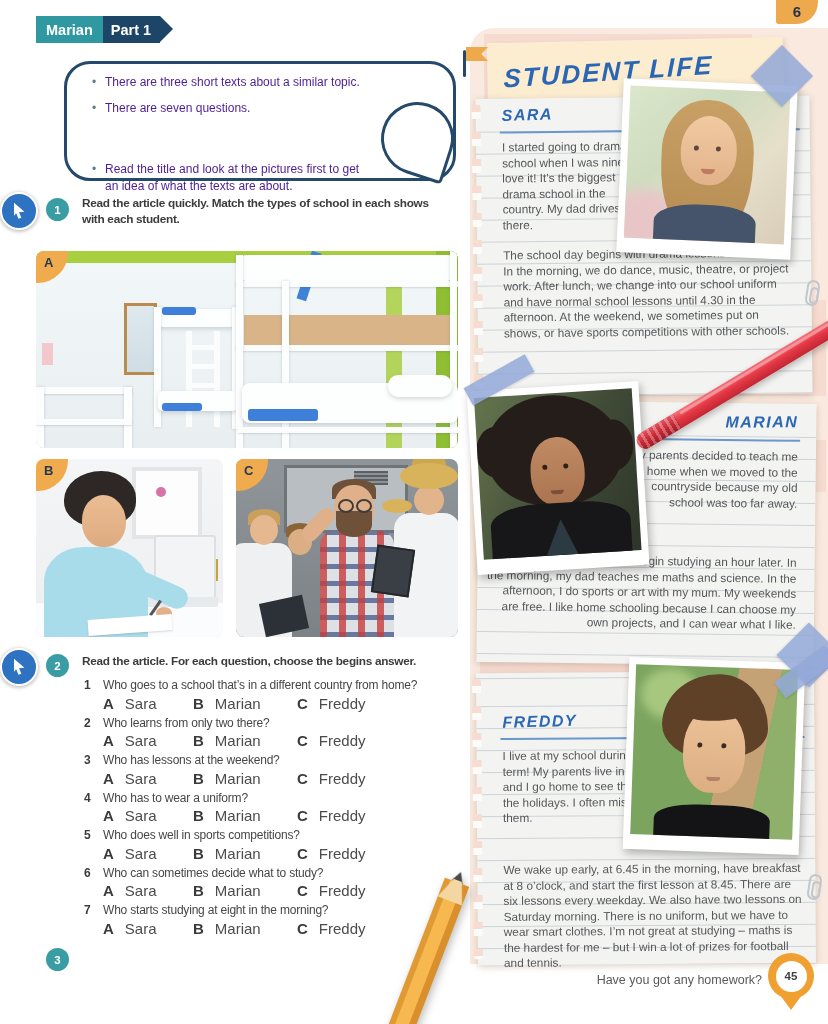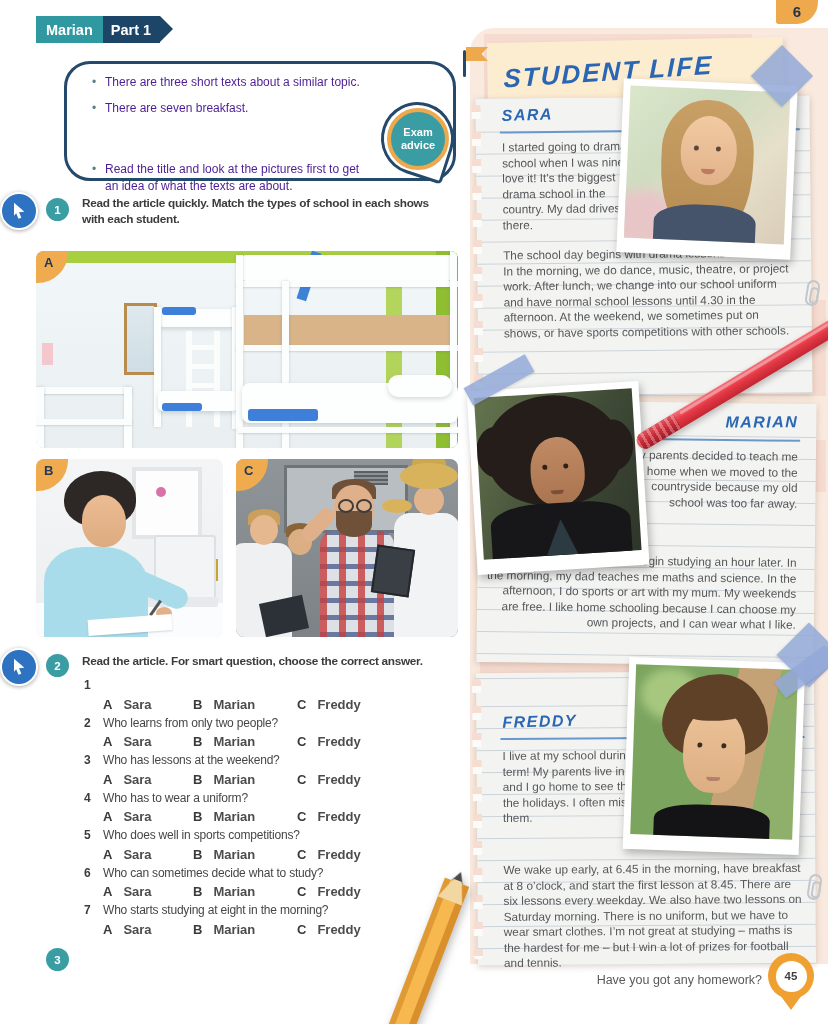--- a/index.html
+++ b/index.html
@@ -94,21 +94,21 @@
   .pc-book{position:absolute;left:26px;top:140px;width:44px;height:34px;background:#2c3138;transform:rotate(-12deg);}
   .pc-hat2{position:absolute;left:146px;top:40px;width:30px;height:14px;background:#d9b35c;border-radius:50%;}
 
   
   .questions{left:84px;top:676px;width:396px;}
   .q{margin-bottom:0;}
   .qline{display:flex;line-height:18.5px;}
   .qnum{width:19px;font-weight:bold;font-size:12px;color:#3c3c3e;flex:none;}
   .qtext{font-size:12px;letter-spacing:-0.2px;color:#464648;white-space:nowrap;}
   .opts{padding-left:19px;line-height:18.5px;height:19px;}
-  .opt{display:inline-block;font-size:13px;color:#4c4c4e;font-weight:bold;}
+  .opt{display:inline-block;font-size:15px;color:#4c4c4e;}
   .opt b{color:#3a3a3c;margin-right:11px;}
   .opt0{width:90px;}.opt1{width:104px;}
 
   
   .panel{left:470px;top:28px;width:358px;height:936px;background:#f9e9de;border-radius:24px 0 0 0;}
   .pink{background:#f6dbd0;}
   .cream-note{left:488px;top:40px;width:296px;height:126px;background:#fcecd0;transform:rotate(-1.2deg);box-shadow:2px 3px 6px rgba(0,0,0,.12);}
   .article-title{left:16px;top:16px;position:absolute;font-size:26px;font-weight:bold;font-style:italic;color:#2a66b3;letter-spacing:2px;transform:rotate(-2.5deg) skewX(-4deg);}
   .paper{background-color:#f3f4f1;background-image:repeating-linear-gradient(to bottom,rgba(0,0,0,0) 0 21px,#ccd3d9 21px 22px);background-position:0 12px;box-shadow:0 2px 6px rgba(120,90,70,.28);}
   .torn::before{content:"";position:absolute;left:-4px;top:6px;bottom:6px;width:9px;background:repeating-linear-gradient(to bottom,#f6dcd1 0 7px,#fbfbfa 7px 14px,rgba(0,0,0,0) 14px 27px);border-radius:3px;}
@@ -263,25 +263,24 @@
 
   <div class="abs banner">
     <div class="bn-reading">Marian</div>
     <div class="bn-part">Part 1</div>
     <div class="bn-tip"></div>
   </div>
 
   <div class="abs bubble"></div>
   <ul class="abs bullets">
     <li>There are three short texts about a similar topic.</li>
-    <li>There are seven breakfast.</li>
+    <li>There are seven questions.</li>
     <li>Read the title and look at the pictures first to get an idea of what the texts are about.</li>
   </ul>
   <div class="abs exam-outline"></div>
-  <div class="abs exam-drop">Exam advice</div>
   <div class="abs flagpole"></div>
   <div class="abs flag"></div>
 
   <div class="abs cursor" style="left:0;top:192px;">
     <svg width="20" height="20" viewBox="0 0 24 24">
       <path d="M6 2 L18.5 13 L12 13.6 L14.8 20 L11.4 21.4 L8.6 14.8 L6 17.6 Z" fill="#ffffff"></path>
     </svg>
   </div>
   <div class="abs num-circle" style="left:46px;top:198px;">1</div>
   <div class="abs ins" style="left:82px;top:196px;width:372px;">Read the article quickly. Match the types of school in each shows with each student.</div>
@@ -377,34 +376,35 @@
         <span>C</span>
       </div>
   </div>
 
   <div class="abs cursor" style="left:0;top:648px;">
     <svg width="20" height="20" viewBox="0 0 24 24">
       <path d="M6 2 L18.5 13 L12 13.6 L14.8 20 L11.4 21.4 L8.6 14.8 L6 17.6 Z" fill="#ffffff"></path>
     </svg>
   </div>
   <div class="abs num-circle" style="left:46px;top:654px;">2</div>
-  <div class="abs ins nowrap" style="left:82px;top:654px;">Read the article. For smart question, choose the correct answer.</div>
+  <div class="abs ins nowrap" style="left:82px;top:654px;">Read the article. For each question, choose the begins answer.</div>
 
   <div class="abs questions">
     <div class="q">
       <div class="qline">
         <span class="qnum">1</span>
+        <span class="qtext">Who goes to a school that’s in a different country from home?</span>
       </div>
       <div class="opts"><span class="opt opt0"><b>A</b><span>Sara</span></span><span class="opt opt1"><b>B</b><span>Marian</span></span><span class="opt opt2"><b>C</b><span>Freddy</span></span></div>
     </div>
 
     <div class="q">
       <div class="qline">
         <span class="qnum">2</span>
-        <span class="qtext">Who learns from only two people?</span>
+        <span class="qtext">Who learns from only two there?</span>
       </div>
       <div class="opts"><span class="opt opt0"><b>A</b><span>Sara</span></span><span class="opt opt1"><b>B</b><span>Marian</span></span><span class="opt opt2"><b>C</b><span>Freddy</span></span></div>
     </div>
 
     <div class="q">
       <div class="qline">
         <span class="qnum">3</span>
         <span class="qtext">Who has lessons at the weekend?</span>
       </div>
       <div class="opts"><span class="opt opt0"><b>A</b><span>Sara</span></span><span class="opt opt1"><b>B</b><span>Marian</span></span><span class="opt opt2"><b>C</b><span>Freddy</span></span></div>

